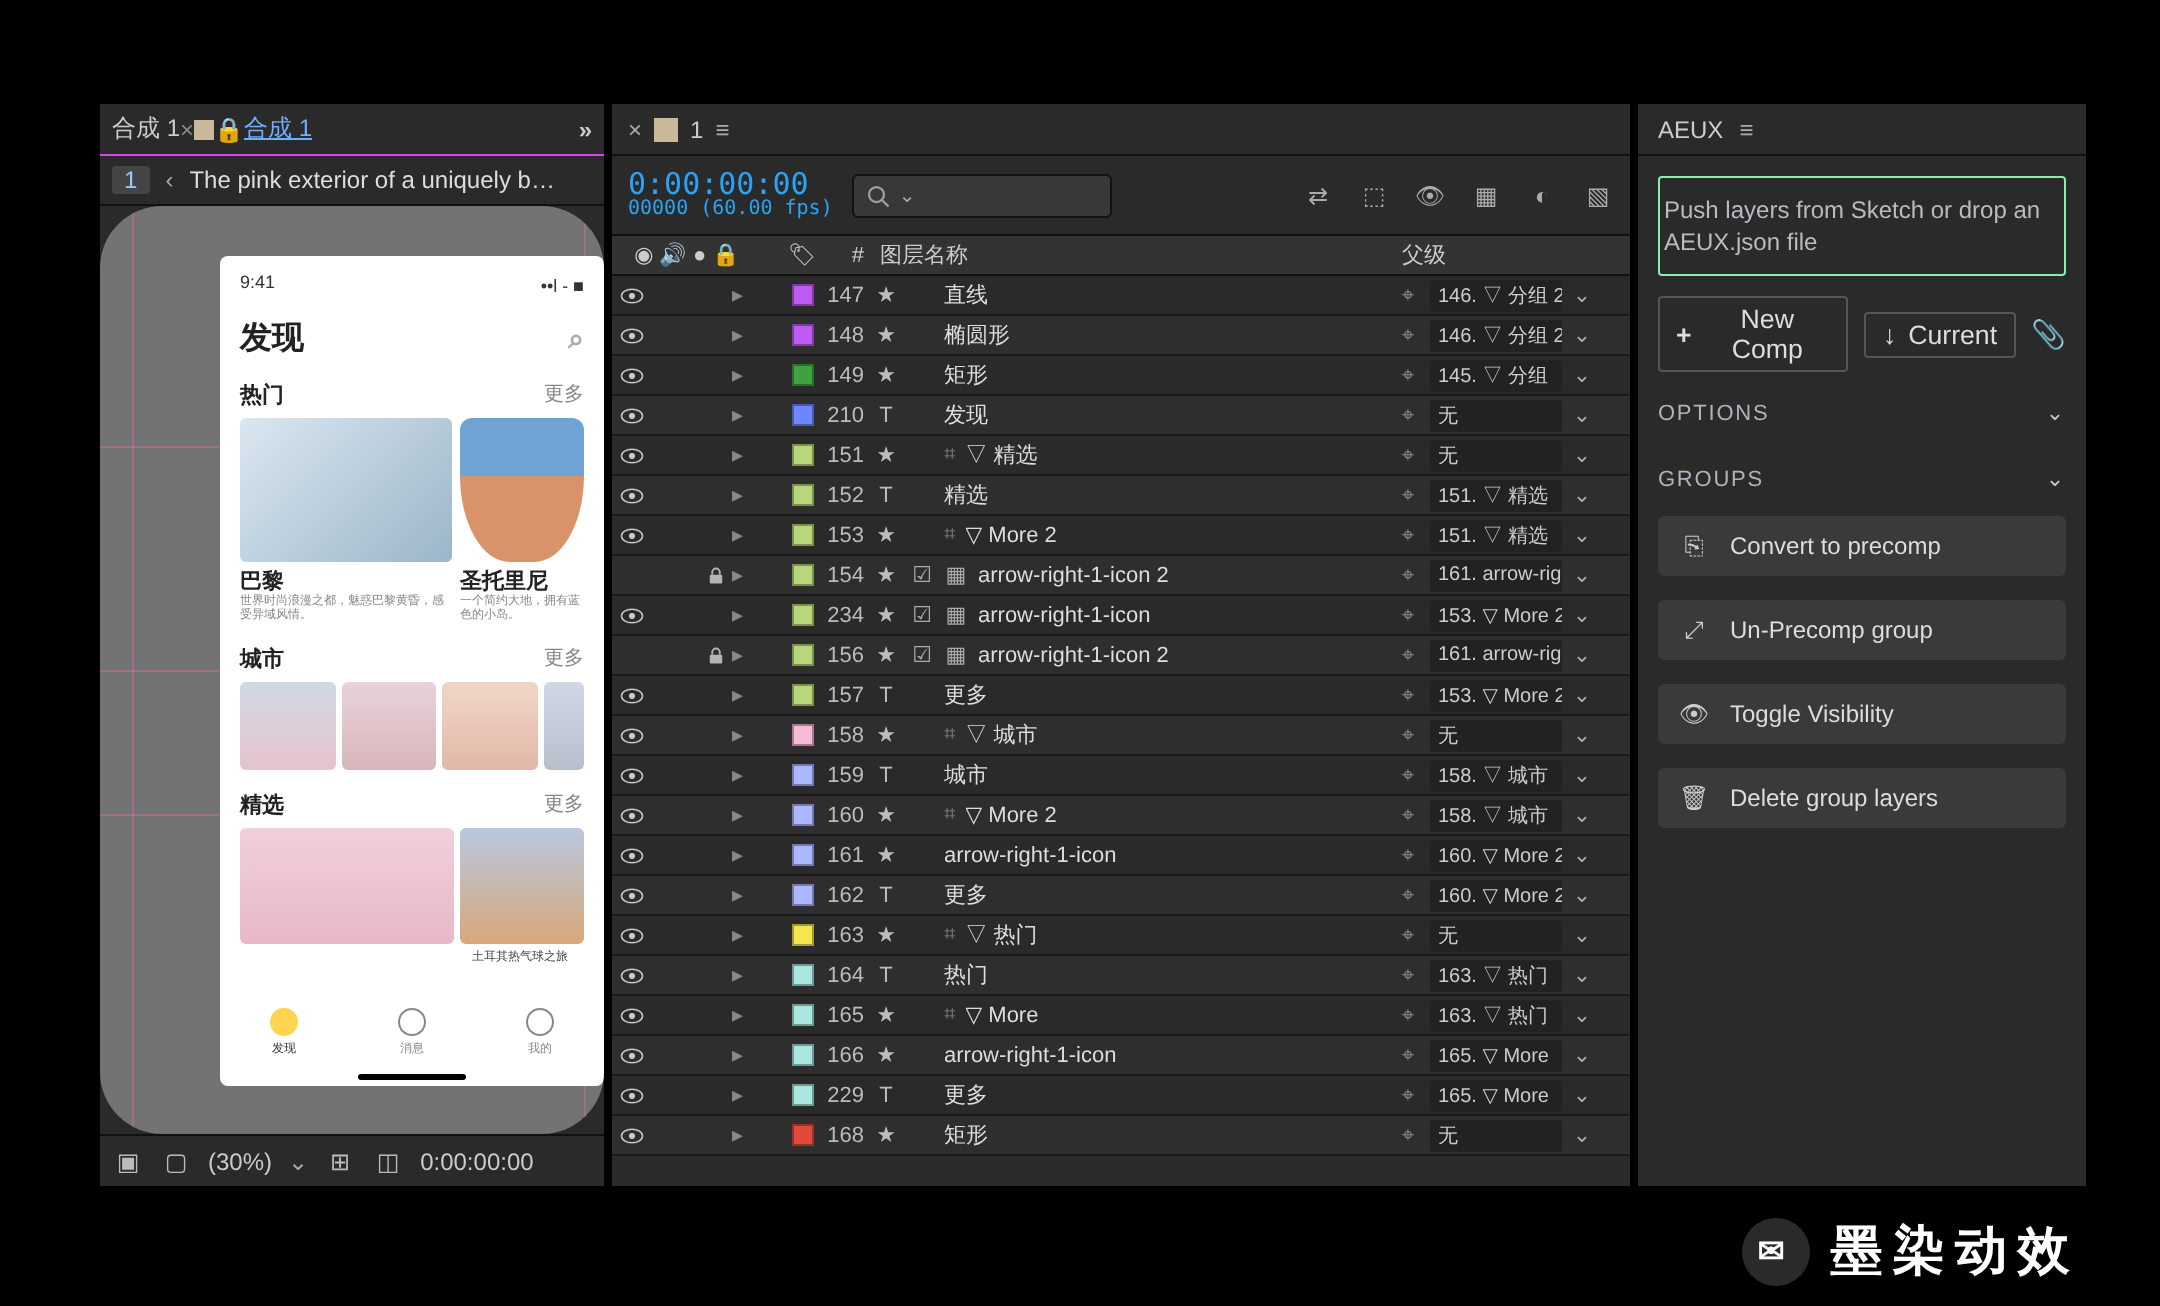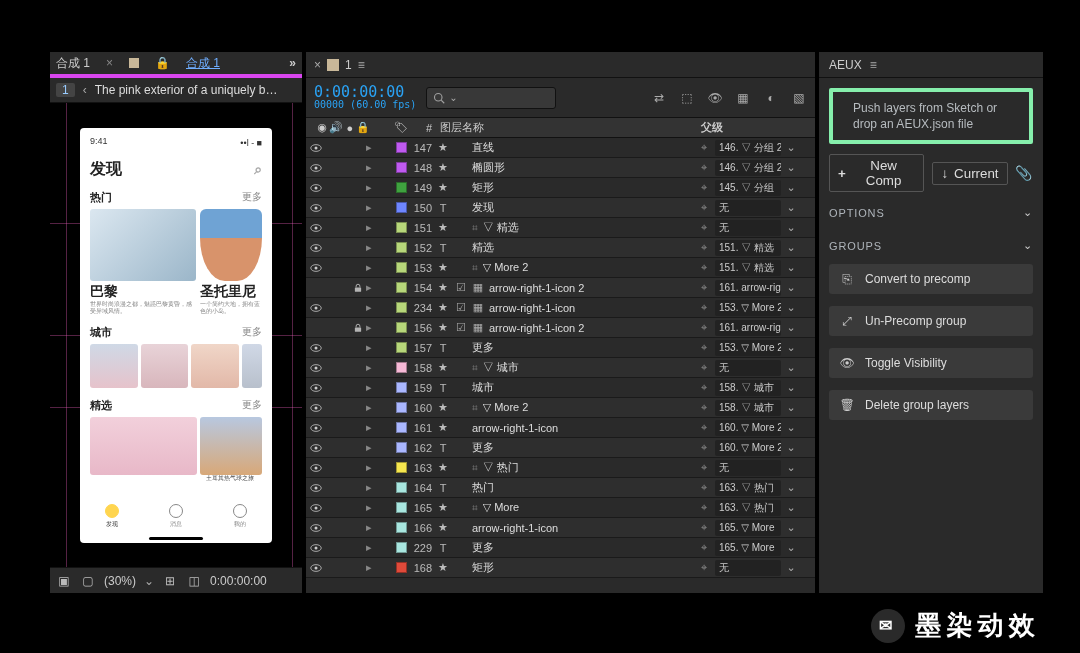--- a/index.html
+++ b/index.html
@@ -4,42 +4,42 @@
 <style>
 * { margin: 0; padding: 0; box-sizing: border-box; font-family: -apple-system, 'Segoe UI', sans-serif; }
 body { background: #000; width: 1080px; height: 653px; overflow: hidden; position: relative; }
 .container { display: flex; position: absolute; top: 52px; left: 50px; right: 37px; bottom: 60px; gap: 4px; }
 .panel { background: #2a2a2a; color: #ccc; font-size: 12px; display: flex; flex-direction: column; }
 .panel-left { width: 252px; }
 .panel-mid { flex: 1; }
 .panel-right { width: 224px; }
 
 
-.comp-tabs { height: 26px; display: flex; align-items: center; padding: 0 6px; border-bottom: 4px solid #d946ef; gap: 16px; }
+.comp-tabs { height: 26px; display: flex; align-items: center; padding: 0 6px; border-bottom: 1px solid #d946ef; gap: 0; }
 .tab-label { color: #ccc; }
 .tab-lock { color: #aaa; }
 .tab-active { color: #6faeff; text-decoration: underline; }
 .tab-more { margin-left: auto; font-weight: bold; cursor: pointer; }
 .flow-row { height: 25px; display: flex; align-items: center; padding: 0 6px; gap: 8px; border-bottom: 1px solid #111; }
 .flow-num { background: #444; padding: 0 6px; border-radius: 2px; color: #9cf; }
 .flow-txt { white-space: nowrap; overflow: hidden; text-overflow: ellipsis; color: #ddd; flex: 1; }
 .flow-arrow { color: #aaa; }
-.preview-area { flex: 1; background: #000000; display: flex; align-items: center; justify-content: center; position: relative; overflow: hidden; }
+.preview-area { flex: 1; background: #737373; display: flex; align-items: center; justify-content: flex-end; position: relative; overflow: hidden; border-radius: 31px; }
 .phone-mock { width: 192px; height: 415px; background: #fff; border-radius: 4px; color: #222; padding: 8px 10px; font-size: 10px; position: relative; }
 .statusbar { display: flex; justify-content: space-between; color: #333; font-size: 9px; margin-bottom: 10px; }
 .mock-title { font-size: 16px; font-weight: 700; margin-bottom: 4px; display: flex; justify-content: space-between; align-items: center; }
 .mock-search { color: #aaa; font-size: 14px; }
 .mock-section { margin-top: 10px; }
 .mock-sec-head { display: flex; justify-content: space-between; align-items: center; font-size: 11px; margin-bottom: 4px; }
 .mock-sec-title { font-weight: 700; }
 .mock-more { color: #888; font-size: 10px; }
 .mock-cards { display: flex; gap: 4px; }
 .mock-card { flex: 1; height: 66px; border-radius: 3px; }
 .mock-card.tall { height: 72px; }
-.mock-card-label { font-weight: 700; margin-top: 2px; font-size: 14px; }
+.mock-card-label { font-weight: 700; margin-top: 2px; font-size: 11px; }
 .mock-card-sub { font-size: 6px; color: #888; line-height: 1.2; }
 .mock-thumbs { display: flex; gap: 3px; margin-top: 4px; }
 .mock-thumb { flex: 1; height: 44px; border-radius: 3px; }
 .mock-strip { display: flex; gap: 3px; }
 .mock-strip .t { flex: 1; height: 58px; border-radius: 3px; }
 .mock-pink-label { position: absolute; bottom: 60px; right: 18px; font-size: 6px; color: #444; }
 .mock-tabbar { position: absolute; bottom: 8px; left: 0; right: 0; display: flex; justify-content: space-around; padding: 6px 0; }
 .mock-tab { display: flex; flex-direction: column; align-items: center; gap: 2px; font-size: 6px; color: #888; }
 .mock-tab.active { color: #333; }
 .mock-tabicon { width: 14px; height: 14px; border: 1px solid currentColor; border-radius: 50%; }
@@ -62,21 +62,21 @@
 .search-box { flex: 0 0 130px; height: 22px; background: #383838; border: 1px solid #111; border-radius: 3px; display: flex; align-items: center; padding: 0 6px; gap: 4px; }
 .search-box svg { opacity: .7; }
 .search-arrow { color: #aaa; font-size: 10px; }
 .mid-icons { margin-left: auto; display: flex; gap: 12px; }
 .mid-icons .ic { width: 16px; height: 16px; display: inline-flex; align-items: center; justify-content: center; color: #aaa; }
 .col-header { display: flex; align-items: center; height: 20px; background: #333; border-bottom: 1px solid #111; font-size: 11px; }
 .ch-toggles { width: 86px; display: flex; align-items: center; justify-content: center; gap: 3px; }
 .ch-tag { width: 18px; text-align: center; }
 .ch-idx { width: 26px; text-align: right; padding-right: 4px; }
 .ch-name { flex: 1; padding-left: 4px; }
-.ch-parent { width: 118px; padding-left: 4px; font-weight: bold; }
+.ch-parent { width: 118px; padding-left: 4px; }
 .layer-list { flex: 1; overflow: hidden; }
 .layer-row { display: flex; align-items: center; height: 20px; border-bottom: 1px solid #1a1a1a; font-size: 11px; }
 .layer-row:nth-child(even) { background: #2e2e2e; }
 .lr-toggles { width: 86px; display: flex; align-items: center; gap: 2px; padding-left: 4px; }
 .tg { width: 12px; height: 12px; color: #aaa; display: inline-flex; align-items: center; justify-content: center; }
 .tg.dim { opacity: .2; }
 .tg.lock { opacity: .85; }
 .lr-label { width: 18px; display: flex; justify-content: center; }
 .lr-label .sw { width: 11px; height: 11px; border: 1px solid #0005; }
 .lr-idx { width: 26px; text-align: right; padding-right: 4px; color: #bbb; }
@@ -88,21 +88,21 @@
 .pickwhip { width: 14px; color: #888; text-align: center; }
 .pdrop { flex: 1; background: #222; height: 16px; border-radius: 2px; display: flex; align-items: center; padding: 0 4px; font-size: 10px; color: #ccc; overflow: hidden; white-space: nowrap; }
 .pdrop-caret { width: 12px; color: #aaa; text-align: center; }
 .lr-end { width: 18px; }
 .lr-twirl { width: 10px; color: #888; }
 
 
 .aeux-head { height: 26px; display: flex; align-items: center; gap: 8px; padding: 0 10px; border-bottom: 1px solid #111; }
 .aeux-menu { color: #aaa; }
 .aeux-body { padding: 10px; display: flex; flex-direction: column; gap: 10px; }
-.drop-zone { border: 4px solid #86efac; border-radius: 2px; padding: 8px 20px; color: #b7bcc0; line-height: 1.35; min-height: 44px; }
+.drop-zone { border: 1px solid #86efac; border-radius: 2px; padding: 8px 2px; color: #b7bcc0; line-height: 1.35; min-height: 44px; }
 .btn-row { display: flex; gap: 8px; align-items: center; }
 .btn { border: 1px solid #555; padding: 3px 8px; color: #ddd; display: inline-flex; align-items: center; gap: 6px; background: transparent; border-radius: 2px; }
 .btn .plus { font-weight: bold; }
 .attach-ic { color: #bbb; font-size: 14px; }
 .mult-row { display: flex; align-items: center; gap: 8px; }
 .mult-box { border: 1px solid #555; padding: 0 10px; height: 20px; display: inline-flex; align-items: center; color: #ddd; }
 .sec-head { display: flex; align-items: center; justify-content: space-between; color: #aeb4ba; letter-spacing: .08em; font-size: 11px; margin-top: 4px; }
 .chev { color: #ccc; }
 .opt { display: flex; align-items: center; gap: 8px; color: #ccc; margin-top: 4px; }
 .opt .box { width: 12px; height: 12px; border: 1px solid #666; }
@@ -356,21 +356,21 @@
               </svg>
             </span>
             <span class="tg dim"></span>
             <span class="tg dim"></span>
             <span class="tg dim"></span>
             <span class="lr-twirl">▸</span>
           </div>
           <div class="lr-label">
             <span class="sw" style="background:#6e86ff"></span>
           </div>
-          <div class="lr-idx">150</div>
+          <div class="lr-idx">210</div>
           <div class="lr-name">
             <span class="lr-kind">T</span>
             <span class="tg dim"></span>
             <span class="lr-txt">发现</span>
           </div>
           <div class="lr-parent">
             <span class="pickwhip">⌖</span>
             <span class="pdrop">无</span>
             <span class="pdrop-caret">⌄</span>
           </div>

